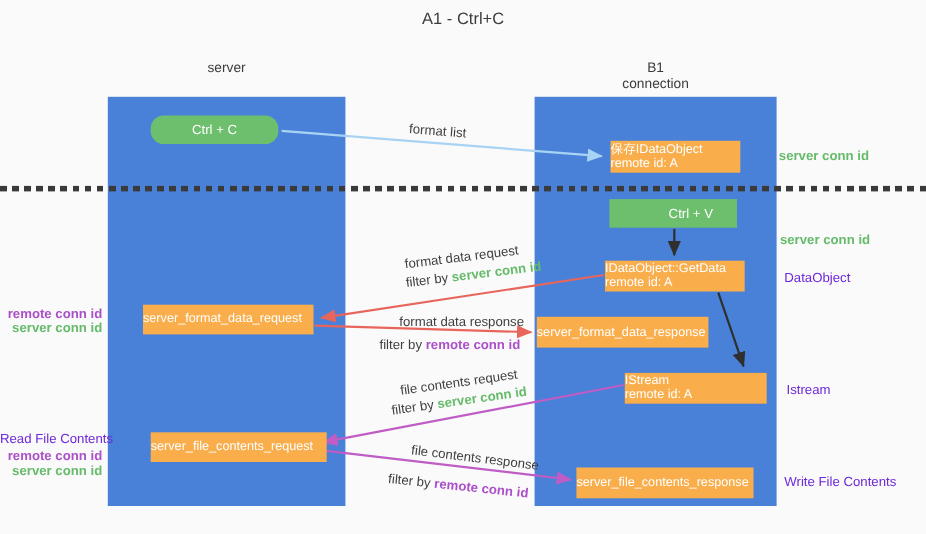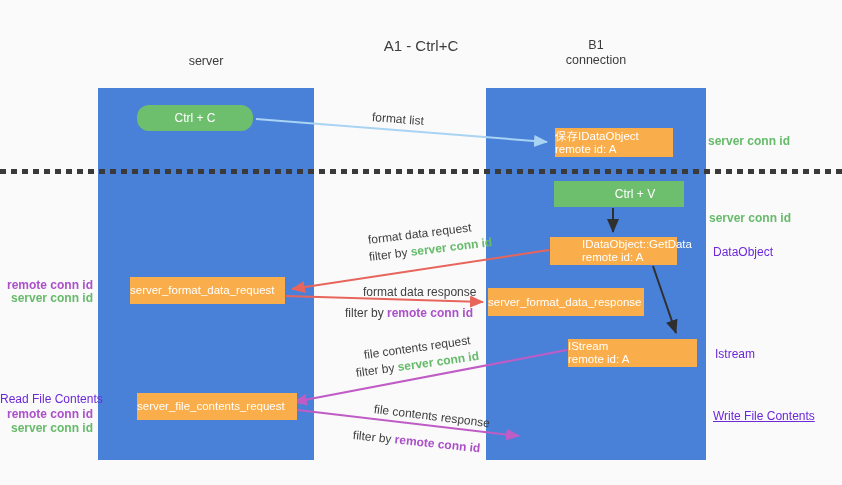--- a/index.html
+++ b/index.html
@@ -9,21 +9,21 @@
   }
   #stage{
     position:relative;
     width:842px;height:485px;
     background:#fafafb;
     overflow:hidden;
   }
   .abs{position:absolute;}
   .title{
     left:0;top:7;width:842px;text-align:center;
-    font-size:15px;line-height:21px;color:#3c3c3c;margin-top:28px;
+    font-size:15px;line-height:21px;color:#3c3c3c;
   }
   .lane{background:#4a81d8;}
   .lane-header{
     text-align:center;font-size:12.5px;line-height:15px;color:#3c3c3c;
   }
   .obox{
     background:#f9ad4b;color:#ffffff;text-align:center;
     display:flex;flex-direction:column;align-items:flex-start;justify-content:center;
     font-size:11.5px;line-height:13px;box-sizing:border-box;
   }
@@ -51,21 +51,21 @@
 
 <div id="stage">
 
   <div class="abs title" style="left:0;top:7px;">
     <div>A1 - Ctrl+C</div>
   </div>
 
   <div class="abs lane-header" style="left:98px;top:54px;width:216px;">
     <div>server</div>
   </div>
-  <div class="abs lane-header" style="left:486px;top:38px;width:220px;">
+  <div class="abs lane-header" style="left:486px;top:54px;width:220px;">
     <div>B1</div>
     <div>connection</div>
   </div>
 
   <div class="abs lane" style="left:98px;top:88px;width:216px;height:372px;"></div>
   <div class="abs lane" style="left:486px;top:88px;width:220px;height:372px;"></div>
 
   <div class="abs dotted"></div>
 
   <svg class="overlay" width="842" height="485" viewBox="0 0 842 485">
@@ -94,25 +94,25 @@
 
   <div class="abs gbox" style="left:137px;top:105px;width:116px;height:26px;border-radius:12px;">
     <span>Ctrl + C</span>
   </div>
 
   <div class="abs obox" style="left:555px;top:128px;width:118px;height:29px;">
     <div>保存IDataObject</div>
     <div>remote id: A</div>
   </div>
 
-  <div class="abs gbox" style="left:554px;top:181px;width:130px;height:26px;padding-left:32px;">
+  <div class="abs gbox" style="left:554px;top:181px;width:116px;height:26px;padding-left:32px;">
     <span>Ctrl + V</span>
   </div>
 
-  <div class="abs obox" style="left:550px;top:237px;width:127px;height:28px;padding-left:32px;">
+  <div class="abs obox" style="left:550px;top:237px;width:127px;height:28px;">
     <div>IDataObject::GetData</div>
     <div>remote id: A</div>
   </div>
 
   <div class="abs obox" style="left:488px;top:288px;width:156px;height:28px;">
     <div>server_format_data_response</div>
   </div>
 
   <div class="abs obox" style="left:130px;top:277px;width:155px;height:27px;">
     <div>server_format_data_request</div>
@@ -120,20 +120,23 @@
 
   <div class="abs obox" style="left:568px;top:339px;width:129px;height:28px;">
     <div>IStream</div>
     <div>remote id: A</div>
   </div>
 
   <div class="abs obox" style="left:137px;top:393px;width:160px;height:27px;">
     <div>server_file_contents_request</div>
   </div>
 
+  <div class="abs obox" style="left:524px;top:425px;width:161px;height:28px;">
+    <div>server_file_contents_response</div>
+  </div>
 
   <div class="abs arrow-label" style="left:372px;top:110px;transform:rotate(4.5deg);">format list</div>
 
   <div class="abs arrow-label" style="left:368px;top:233px;transform:rotate(-7deg);">format data request</div>
   <div class="abs arrow-label" style="left:369px;top:250px;transform:rotate(-7deg);">
     <span>filter by </span><span class="green-t">server conn id</span>
   </div>
 
   <div class="abs arrow-label" style="left:363px;top:285px;">format data response</div>
   <div class="abs arrow-label" style="left:345px;top:306px;">
@@ -147,21 +150,21 @@
 
   <div class="abs arrow-label" style="left:374px;top:402px;transform:rotate(7deg);">file contents response</div>
   <div class="abs arrow-label" style="left:353px;top:428px;transform:rotate(6deg);">
     <span>filter by </span><span class="purple-t">remote conn id</span>
   </div>
 
   <div class="abs note green-t" style="left:708px;top:134px;">server conn id</div>
   <div class="abs note green-t" style="left:709px;top:211px;">server conn id</div>
   <div class="abs note" style="left:713px;top:245px;">DataObject</div>
   <div class="abs note" style="left:715px;top:347px;">Istream</div>
-  <div class="abs note" style="left:713px;top:409px;text-decoration:underline;">Write File Contents</div>
+  <div class="abs note" style="left:713px;top:431px;">Write File Contents</div>
 
   <div class="abs note right-col purple-t" style="left:0;top:278px;width:93px;">remote conn id</div>
   <div class="abs note right-col green-t" style="left:0;top:291px;width:93px;">server conn id</div>
 
   <div class="abs note right-col" style="left:0;top:392px;width:93px;">Read File Contents</div>
   <div class="abs note right-col purple-t" style="left:0;top:407px;width:93px;">remote conn id</div>
   <div class="abs note right-col green-t" style="left:0;top:421px;width:93px;">server conn id</div>
 
 </div>
 

